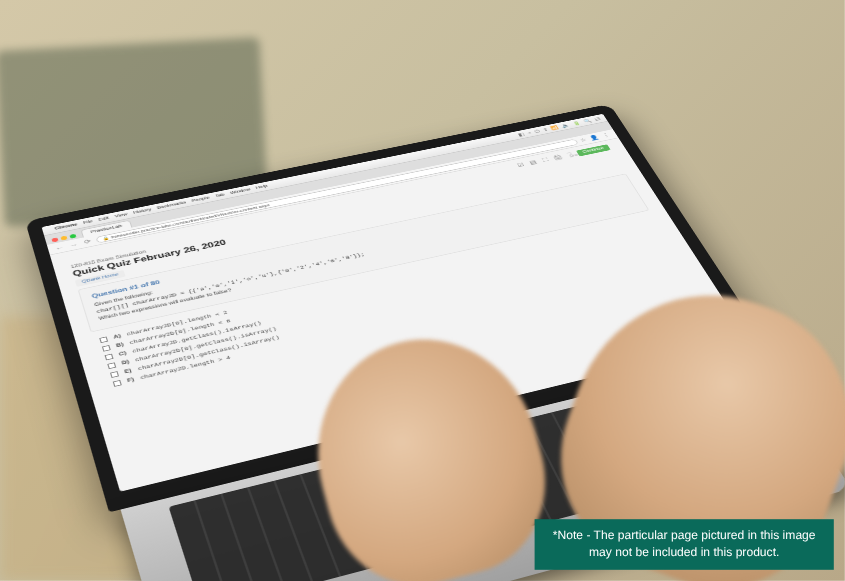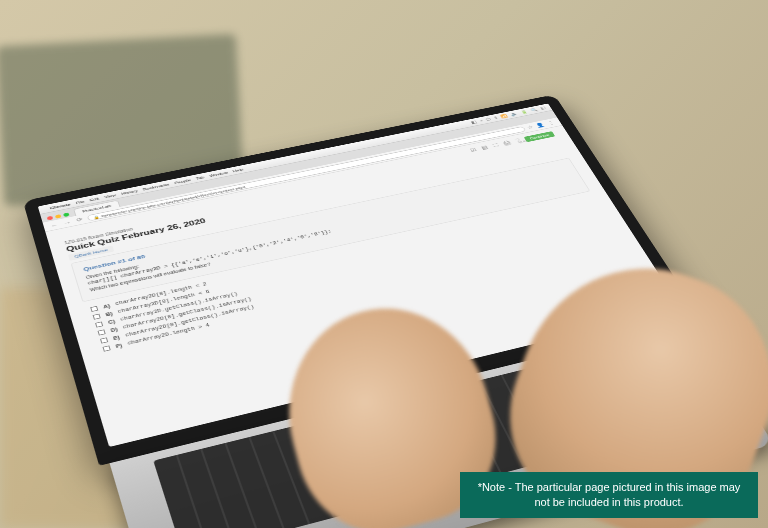--- a/index.html
+++ b/index.html
@@ -142,21 +142,21 @@
     display: flex; align-items: center; gap: 6px; margin-bottom: 5px;
     font-family: "Courier New", monospace; font-size: 6.5px; color: #444;
   }
   .cb { width: 7px; height: 7px; border: 1px solid #888; background: #fff; flex-shrink: 0; }
   .alabel { font-weight: 700; font-family: Arial; }
 
   .disclaimer {
     position: absolute; right: 10px; bottom: 10px;
     background: #0a6a5a; color: #fff;
     font-size: 11px; line-height: 1.35; text-align: center;
-    padding: 8px 12px; width: 298px;
+    padding: 8px 12px; width: 272px;
     font-family: Arial, sans-serif;
   }
 </style>
 </head>
 <body>
 
 <div class="bg-table"></div>
 <div class="bg-books"></div>
 
 <div class="laptop">

